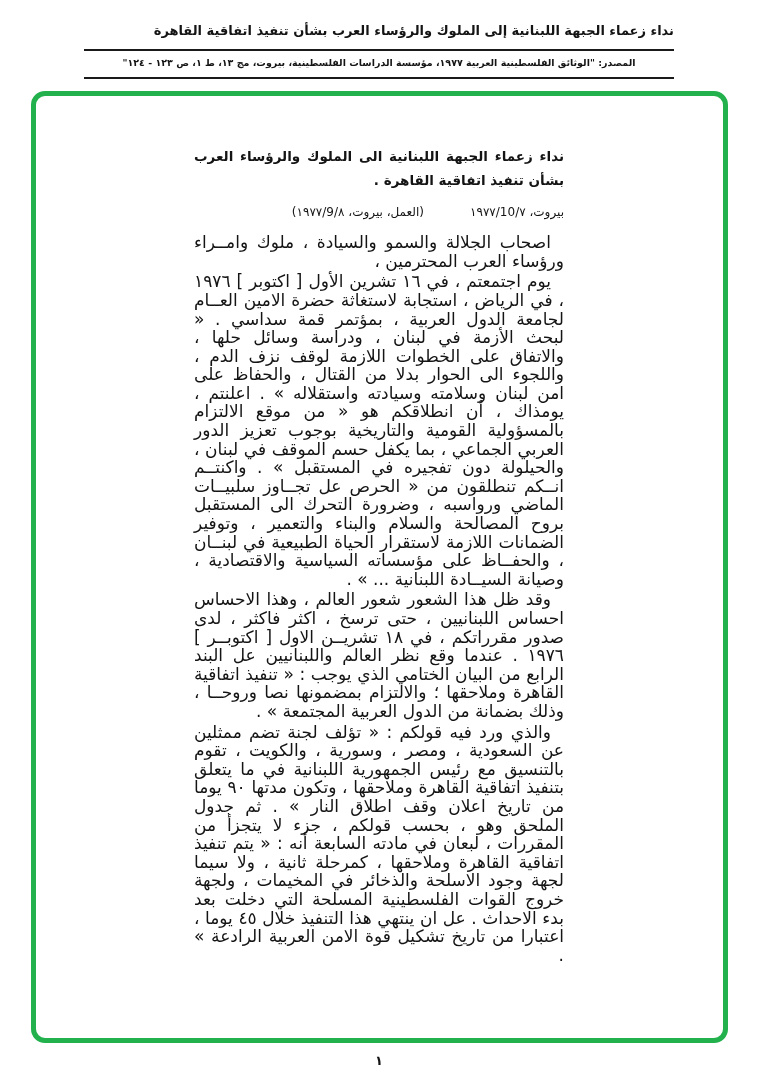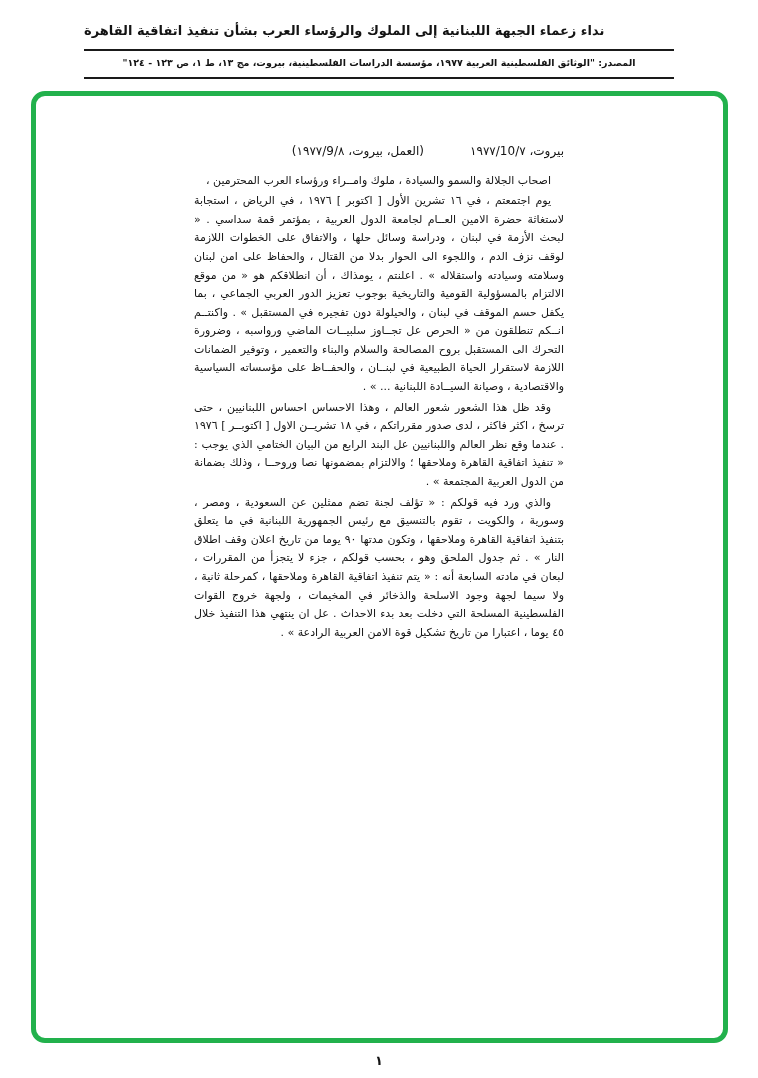--- a/index.html
+++ b/index.html
@@ -7,21 +7,21 @@
   body {
     width: 758px; height: 1078px;
     background: #ffffff;
     font-family: "DejaVu Sans", sans-serif;
     direction: rtl;
     color: #141414;
     overflow: hidden;
   }
   .top-header { width: 590px; margin: 0 auto; padding-top: 22px; }
   .doc-main-title {
-    font-size: 13px; font-weight: bold; text-align: left;
+    font-size: 13px; font-weight: bold; text-align: right;
     margin: 0 0 9px 0; line-height: 1.4;
   }
   .rule { border: none; border-top: 2px solid #1a1a1a; margin: 0; height: 0; }
   .source-line {
     font-size: 9.5px; font-weight: bold; text-align: center;
     padding: 6px 0 7px 0; line-height: 1.3; white-space: nowrap;
   }
   .green-box {
     width: 697px; height: 952px;
     margin: 12px auto 0 auto;
@@ -34,41 +34,42 @@
     font-size: 13.5px; font-weight: bold;
     text-align: justify; text-align-last: right;
     line-height: 1.8; margin: 0 0 13px 0;
   }
   .dateline {
     display: flex; flex-direction: row; gap: 46px;
     font-size: 12px; margin: 0 0 14px 0;
   }
   .paras { }
   .para {
-    font-size: 11px; line-height: 18.6px;
+    font-size: 17px; line-height: 18.6px;
     text-align: justify; text-indent: 13px;
     margin: 0 0 2px 0;
   }
   .page-footer { text-align: center; margin-top: 7px; }
   .page-number { font-size: 13px; font-weight: bold; }
 </style>
 </head>
 <body>
 
 <div class="page">
 
   <header class="top-header">
     <h1 class="doc-main-title">نداء زعماء الجبهة اللبنانية إلى الملوك والرؤساء العرب بشأن تنفيذ اتفاقية القاهرة</h1>
     <hr class="rule">
     <div class="source-line">المصدر:  "الوثائق الفلسطينية العربية ١٩٧٧، مؤسسة الدراسات الفلسطينية، بيروت، مج ١٣، ط ١، ص ١٢٣ - ١٢٤"</div>
     <hr class="rule">
   </header>
 
   <div class="green-box">
     <div class="doc-content">
+      <h2 class="doc-title">نداء زعماء الجبهة اللبنانية الى الملوك والرؤساء العرب بشأن تنفيذ اتفاقية القاهرة .</h2>
       <div class="dateline">
         <span>بيروت، ١٩٧٧/10/٧</span>
         <span>(العمل، بيروت، ١٩٧٧/9/٨)</span>
       </div>
       <div class="paras">
           <p class="para">اصحاب الجلالة والسمو والسيادة ، ملوك وامــراء ورؤساء العرب المحترمين ،</p>
           <p class="para">يوم اجتمعتم ، في ١٦ تشرين الأول [ اكتوبر ] ١٩٧٦ ، في الرياض ، استجابة لاستغاثة حضرة الامين العــام لجامعة الدول العربية ، بمؤتمر قمة سداسي . « لبحث الأزمة في لبنان ، ودراسة وسائل حلها ، والاتفاق على الخطوات اللازمة لوقف نزف الدم ، واللجوء الى الحوار بدلا من القتال ، والحفاظ على امن لبنان وسلامته وسيادته واستقلاله » . اعلنتم ، يومذاك ، أن انطلاقكم هو « من موقع الالتزام بالمسؤولية القومية والتاريخية بوجوب تعزيز الدور العربي الجماعي ، بما يكفل حسم الموقف في لبنان ، والحيلولة دون تفجيره في المستقبل » . واكنتــم انــكم تنطلقون من « الحرص عل تجــاوز سلبيــات الماضي ورواسبه ، وضرورة التحرك الى المستقبل بروح المصالحة والسلام والبناء والتعمير ، وتوفير الضمانات اللازمة لاستقرار الحياة الطبيعية في لبنــان ، والحفــاظ على مؤسساته السياسية والاقتصادية ، وصيانة السيــادة اللبنانية ... » .</p>
           <p class="para">وقد ظل هذا الشعور شعور العالم ، وهذا الاحساس احساس اللبنانيين ، حتى ترسخ ، اكثر فاكثر ، لدى صدور مقرراتكم ، في ١٨ تشريــن الاول [ اكتوبــر ] ١٩٧٦ . عندما وقع نظر العالم واللبنانيين عل البند الرابع من البيان الختامي الذي يوجب : « تنفيذ اتفاقية القاهرة وملاحقها ؛ والالتزام بمضمونها نصا وروحــا ، وذلك بضمانة من الدول العربية المجتمعة » .</p>
           <p class="para">والذي ورد فيه قولكم : « تؤلف لجنة تضم ممثلين عن السعودية ، ومصر ، وسورية ، والكويت ، تقوم بالتنسيق مع رئيس الجمهورية اللبنانية في ما يتعلق بتنفيذ اتفاقية القاهرة وملاحقها ، وتكون مدتها ٩٠ يوما من تاريخ اعلان وقف اطلاق النار » . ثم جدول الملحق وهو ، بحسب قولكم ، جزء لا يتجزأ من المقررات ، لبعان في مادته السابعة أنه : « يتم تنفيذ اتفاقية القاهرة وملاحقها ، كمرحلة ثانية ، ولا سيما لجهة وجود الاسلحة والذخائر في المخيمات ، ولجهة خروج القوات الفلسطينية المسلحة التي دخلت بعد بدء الاحداث . عل ان ينتهي هذا التنفيذ خلال ٤٥ يوما ، اعتبارا من تاريخ تشكيل قوة الامن العربية الرادعة » .</p>
         </div>

